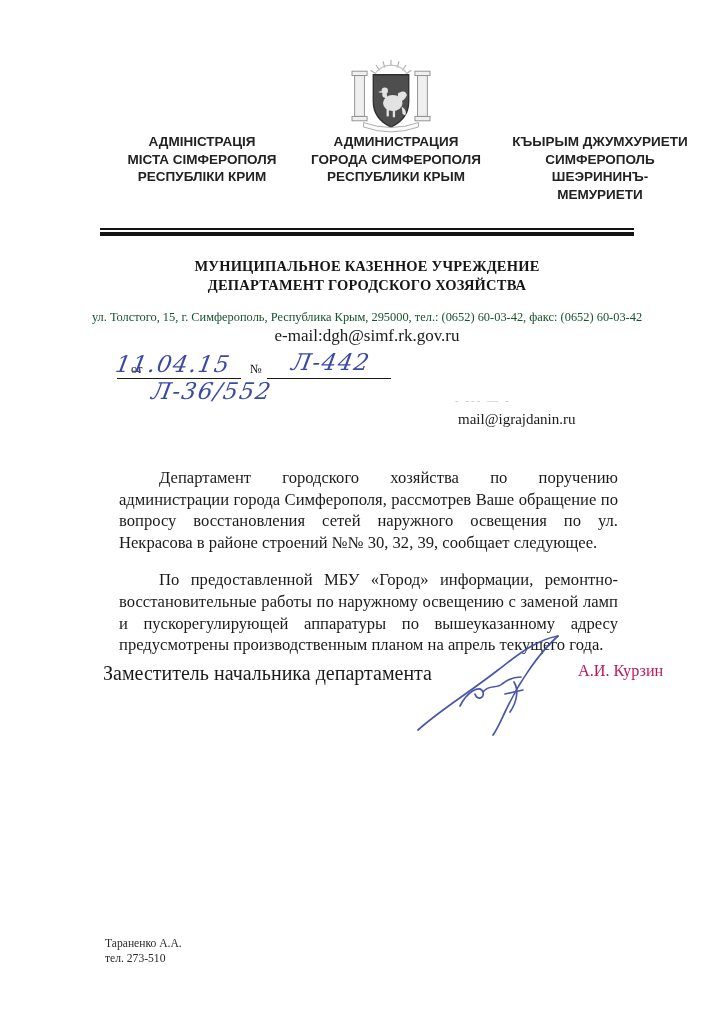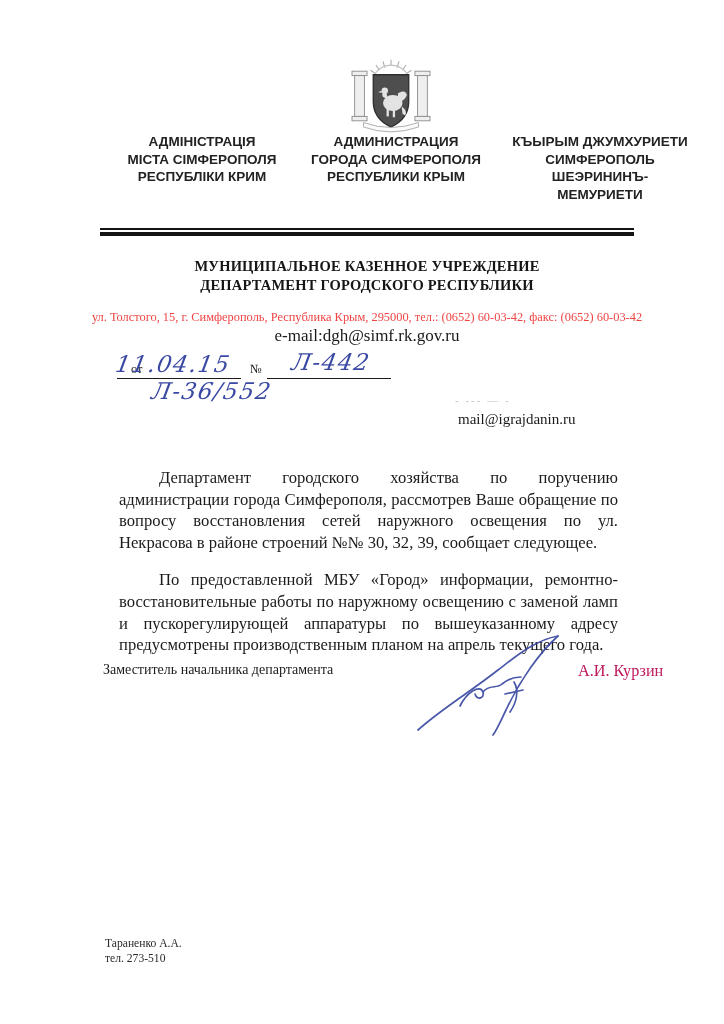--- a/index.html
+++ b/index.html
@@ -26,21 +26,21 @@
   .rule{position:absolute;left:100px;top:228px;width:534px;}
   .rule .thin{height:2px;background:#141414;}
   .rule .gap{height:2px;}
   .rule .thick{height:4px;background:#141414;}
   
   .org-title{
     position:absolute;left:100px;top:257px;width:534px;
     text-align:center;font-weight:bold;font-size:14.5px;line-height:19px;
     white-space:pre-line;letter-spacing:.2px;color:#151515;
   }
-  .org-address{position:absolute;left:88px;top:309px;width:558px;text-align:center;font-size:12.4px;line-height:16px;color:#ef4444;}
+  .org-address{position:absolute;left:88px;top:309px;width:558px;text-align:center;font-size:12.4px;line-height:16px;color:#14532d;}
   .org-email{position:absolute;left:100px;top:326px;width:534px;text-align:center;font-size:17px;color:#1a1a1a;}
   
   .ref-label{position:absolute;font-size:12.5px;color:#1a1a1a;}
   .ref-line{position:absolute;height:0;border-bottom:1.5px solid #1a1a1a;}
   .hw{
     position:absolute;
     font-family:"DejaVu Serif", serif;
     font-style:italic;
     color:#3a49a3;
     transform:skewX(-10deg);
@@ -53,21 +53,21 @@
   
   .redacted{position:absolute;left:455px;top:394px;font-size:11px;color:#c4c4c8;letter-spacing:2px;}
   .recipient-email{position:absolute;left:458px;top:411px;font-size:15px;color:#1a1a1a;}
   
   .body-text{
     position:absolute;left:103px;top:451px;width:531px;
     font-size:16.6px;line-height:21.6px;text-align:justify;color:#1b1b1b;
   }
   .body-text p{margin:16px;text-indent:40px;}
   
-  .sig-position{position:absolute;left:103px;top:662px;font-size:14px;color:#1b1b1b;}
+  .sig-position{position:absolute;left:103px;top:662px;font-size:20px;color:#1b1b1b;}
   .sig-name{position:absolute;left:578px;top:662px;font-size:16.2px;color:#be185d;}
   .sig-draw{position:absolute;left:410px;top:632px;width:160px;height:105px;}
   
   .footer{
     position:absolute;left:105px;top:936px;
     font-size:11.6px;line-height:15px;color:#2a2a2a;white-space:pre-line;
   }
 </style>
 </head>
 <body>
@@ -128,21 +128,21 @@
 ШЕЭРИНИНЪ-
 МЕМУРИЕТИ</div>
 
   <div class="rule">
     <div class="thin"></div>
     <div class="gap"></div>
     <div class="thick"></div>
   </div>
 
   <div class="org-title">МУНИЦИПАЛЬНОЕ КАЗЕННОЕ УЧРЕЖДЕНИЕ
-ДЕПАРТАМЕНТ ГОРОДСКОГО РЕСПУБЛИКИ</div>
+ДЕПАРТАМЕНТ ГОРОДСКОГО ХОЗЯЙСТВА</div>
   <div class="org-address">ул. Толстого, 15, г. Симферополь, Республика Крым, 295000, тел.: (0652) 60-03-42, факс: (0652) 60-03-42</div>
   <div class="org-email">e-mail:dgh@simf.rk.gov.ru</div>
 
   <span class="ref-label" style="left:103px;top:362px;margin-left:28px;">от</span>
   <div class="ref-line" style="left:117px;top:378px;width:124px;"></div>
   <span class="ref-label" style="left:250px;top:362px;">№</span>
   <div class="ref-line" style="left:267px;top:378px;width:124px;"></div>
 
   <span class="hw hw-date">11.04.15</span>
   <span class="hw hw-number">Л-442</span>

